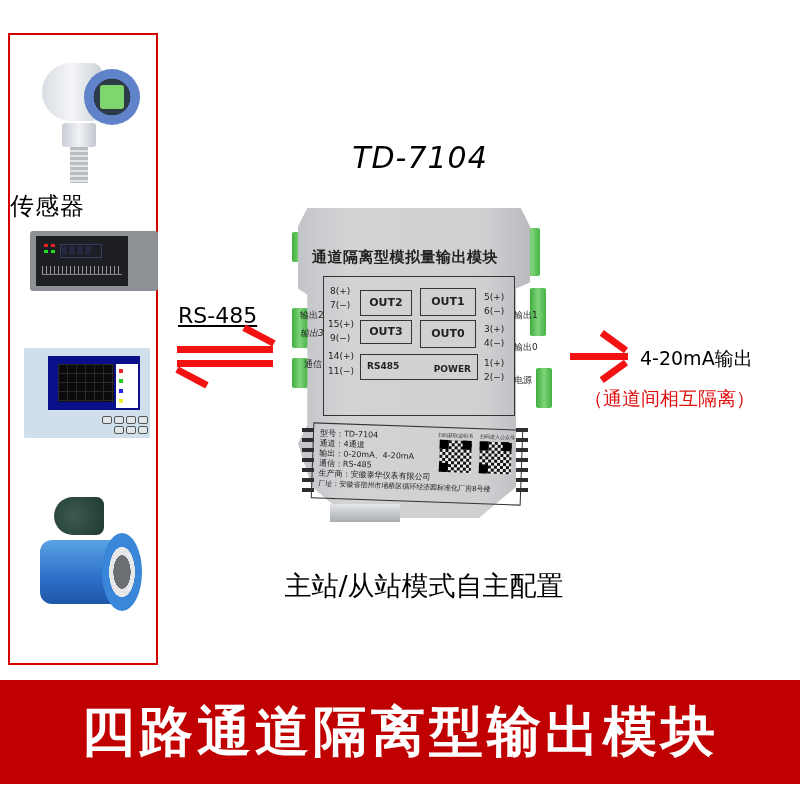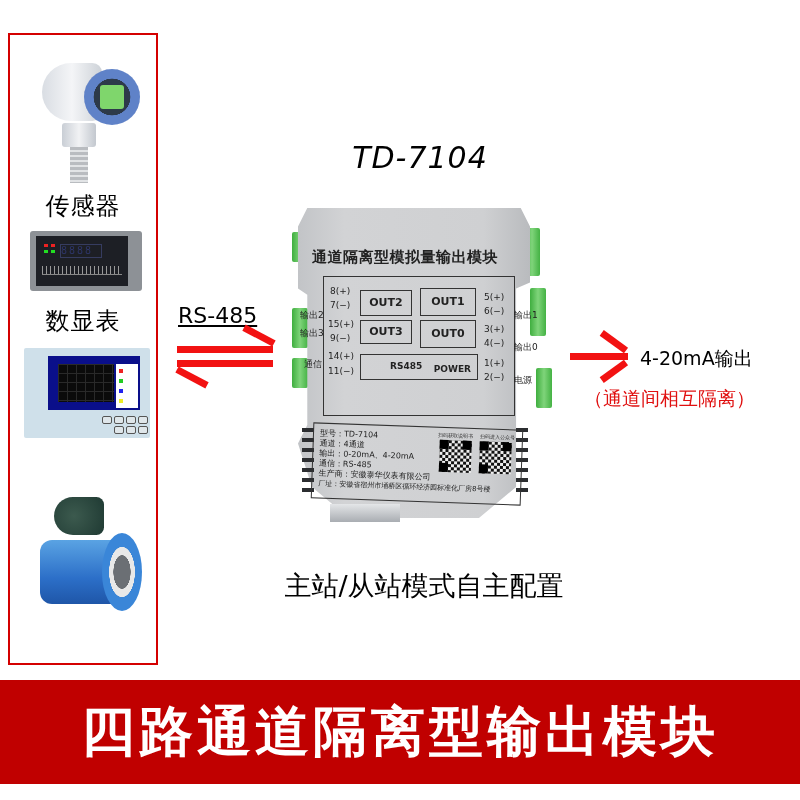--- a/index.html
+++ b/index.html
@@ -1,28 +1,28 @@
 <!DOCTYPE html>
 <html><head>
 <meta charset="utf-8">
 <style>
   html,body{margin:0;padding:0;}
   body{width:800px;height:800px;background:#fff;position:relative;overflow:hidden;font-family:"DejaVu Sans","Liberation Sans",sans-serif;color:#000;}
   .abs{position:absolute;}
   
   #left-panel{left:8px;top:33px;width:150px;height:632px;border:2px solid #d40000;box-sizing:border-box;background:#fff;}
-  .dev-label{position:absolute;left:0;width:146px;text-align:center;font-size:24px;font-weight:normal;letter-spacing:1px;}
+  .dev-label{position:absolute;left:0;width:146px;text-align:left;font-size:24px;font-weight:normal;letter-spacing:1px;}
   
   .tx-body{position:absolute;left:32px;top:28px;width:60px;height:58px;background:linear-gradient(90deg,#d9dde3,#f4f5f7 50%,#cdd2d8);border-radius:30px 10px 10px 30px;}
   .tx-cap{position:absolute;left:74px;top:34px;width:56px;height:56px;border-radius:50%;background:radial-gradient(circle,#2d3a4a 0 46%,#5f82c8 47% 70%,#3f62b0 71%);}
   .tx-lcd{position:absolute;left:90px;top:50px;width:24px;height:24px;background:#7fd66c;border-radius:3px;}
   .tx-neck{position:absolute;left:52px;top:88px;width:34px;height:24px;background:linear-gradient(90deg,#c9ced5,#f1f2f4,#c3c8cf);border-radius:3px;}
   .tx-thread{position:absolute;left:60px;top:112px;width:18px;height:36px;background:repeating-linear-gradient(180deg,#b9bcc0 0 3px,#e2e4e6 3px 5px);}
   
-  .meter{position:absolute;left:20px;top:196px;width:112px;height:60px;background:#8d9196;border-radius:3px;}
+  .meter{position:absolute;left:20px;top:196px;width:128px;height:60px;background:#8d9196;border-radius:3px;}
   .meter-face{position:absolute;left:6px;top:5px;width:92px;height:50px;background:#1d1f25;}
   .meter-digits{position:absolute;left:24px;top:8px;width:40px;height:12px;border:1px solid #363c60;color:#2d3568;font-size:10px;line-height:12px;letter-spacing:2px;font-family:"DejaVu Sans Mono",monospace;}
   .meter-scale{position:absolute;left:6px;top:30px;width:80px;height:8px;border-bottom:1px solid #888;background:repeating-linear-gradient(90deg,#999 0 1px,transparent 1px 4px);}
   .led{position:absolute;width:4px;height:3px;}
   
   .rec{position:absolute;left:14px;top:313px;width:126px;height:90px;background:#cfe0ea;border-radius:2px;}
   .rec-screen{position:absolute;left:24px;top:8px;width:92px;height:54px;background:#0a0f8a;}
   .rec-plot{position:absolute;left:10px;top:8px;width:56px;height:38px;background:#0b0b0b;background-image:linear-gradient(#2a2a2a 1px,transparent 1px),linear-gradient(90deg,#2a2a2a 1px,transparent 1px);background-size:9px 9px;}
   .rec-legend{position:absolute;left:68px;top:8px;width:22px;height:44px;background:#fff;}
   .rec-key{position:absolute;left:3px;width:4px;height:4px;}
@@ -81,21 +81,20 @@
   <div class="meter">
     <div class="meter-face">
       <div class="led" style="left:8px;top:8px;background:#e22;"></div>
       <div class="led" style="left:15px;top:8px;background:#e22;"></div>
       <div class="led" style="left:8px;top:14px;background:#2d2;"></div>
       <div class="led" style="left:15px;top:14px;background:#2d2;"></div>
       <div class="meter-digits">8888</div>
       <div class="meter-scale"></div>
     </div>
   </div>
-  <div class="dev-label" style="top:270px;">数显表</div>
 
   <div class="rec">
     <div class="rec-screen">
       <div class="rec-plot"></div>
       <div class="rec-legend">
         <div class="rec-key" style="top:5px;background:#e22;"></div>
         <div class="rec-key" style="top:15px;background:#2c2;"></div>
         <div class="rec-key" style="top:25px;background:#22e;"></div>
         <div class="rec-key" style="top:35px;background:#ee2;"></div>
       </div>
@@ -148,39 +147,39 @@
   <div class="din"></div>
 
   <div class="dev-title">通道隔离型模拟量输出模块</div>
 
   <div class="diag-frame"></div>
   <div class="box" style="left:80px;top:82px;width:52px;height:26px;line-height:24px;">OUT2</div>
   <div class="box" style="left:80px;top:112px;width:52px;height:24px;line-height:22px;">OUT3</div>
   <div class="box" style="left:140px;top:80px;width:56px;height:28px;line-height:26px;">OUT1</div>
   <div class="box" style="left:140px;top:112px;width:56px;height:28px;line-height:26px;">OUT0</div>
   <div class="box" style="left:80px;top:146px;width:118px;height:26px;">
-    <span style="position:absolute;left:6px;top:6px;font-size:9px;margin-left:23px;">RS485</span>
+    <span style="position:absolute;left:6px;top:6px;font-size:9px;">RS485</span>
     <span style="position:absolute;right:6px;top:9px;font-size:9px;">POWER</span>
   </div>
 
   <div class="pin" style="left:50px;top:78px;">8(+)</div>
   <div class="pin" style="left:50px;top:92px;">7(−)</div>
   <div class="pin" style="left:48px;top:111px;">15(+)</div>
   <div class="pin" style="left:50px;top:125px;">9(−)</div>
   <div class="pin" style="left:48px;top:143px;">14(+)</div>
   <div class="pin" style="left:48px;top:158px;">11(−)</div>
   <div class="pin" style="left:204px;top:84px;">5(+)</div>
   <div class="pin" style="left:204px;top:98px;">6(−)</div>
   <div class="pin" style="left:204px;top:116px;">3(+)</div>
   <div class="pin" style="left:204px;top:130px;">4(−)</div>
   <div class="pin" style="left:204px;top:150px;">1(+)</div>
   <div class="pin" style="left:204px;top:164px;">2(−)</div>
 
   <div class="side-lbl" style="left:20px;top:101px;">输出2</div>
-  <div class="side-lbl" style="left:20px;top:119px;">输出3</div>
+  <div class="side-lbl" style="left:20px;top:119px;font-style:italic;">输出3</div>
   <div class="side-lbl" style="left:24px;top:150px;">通信</div>
   <div class="side-lbl" style="left:234px;top:101px;">输出1</div>
   <div class="side-lbl" style="left:234px;top:133px;">输出0</div>
   <div class="side-lbl" style="left:234px;top:166px;">电源</div>
 
   <div class="label-panel">
     <div class="spec" style="top:4px;">型号：TD-7104</div>
     <div class="spec" style="top:14px;">通道：4通道</div>
     <div class="spec" style="top:24px;">输出：0-20mA、4-20mA</div>
     <div class="spec" style="top:34px;">通信：RS-485</div>

